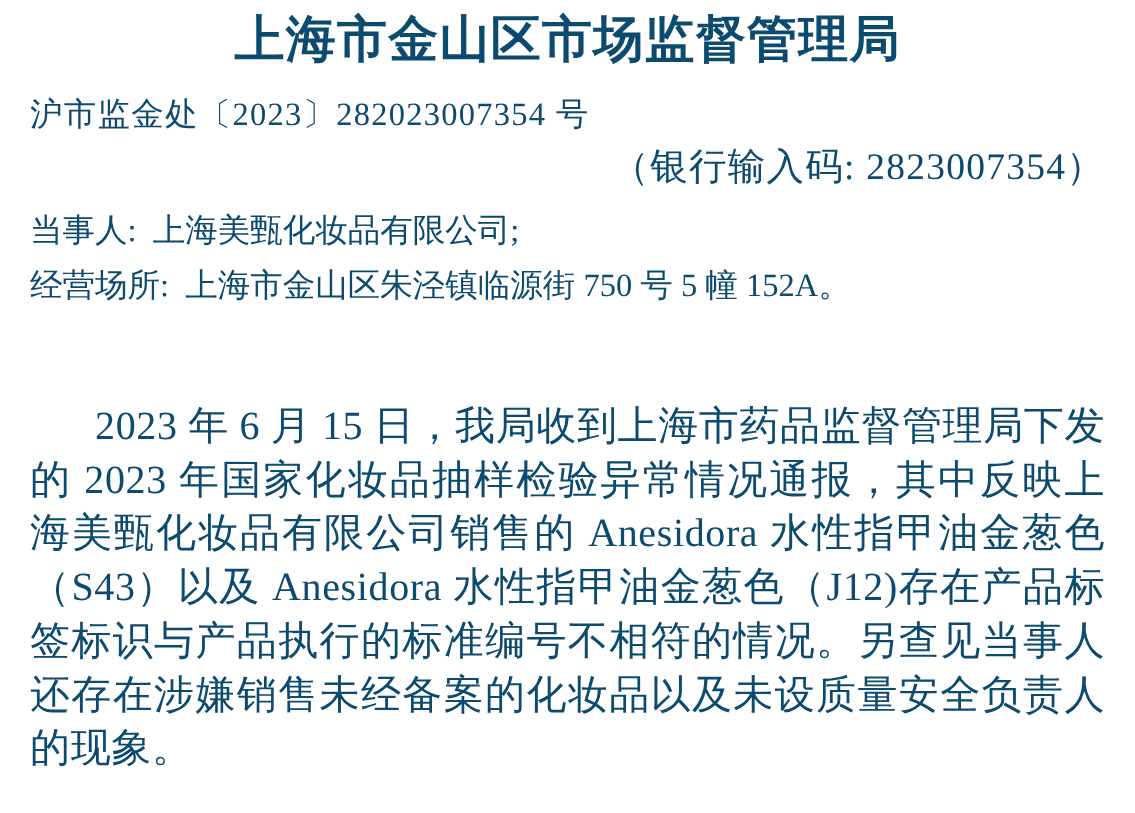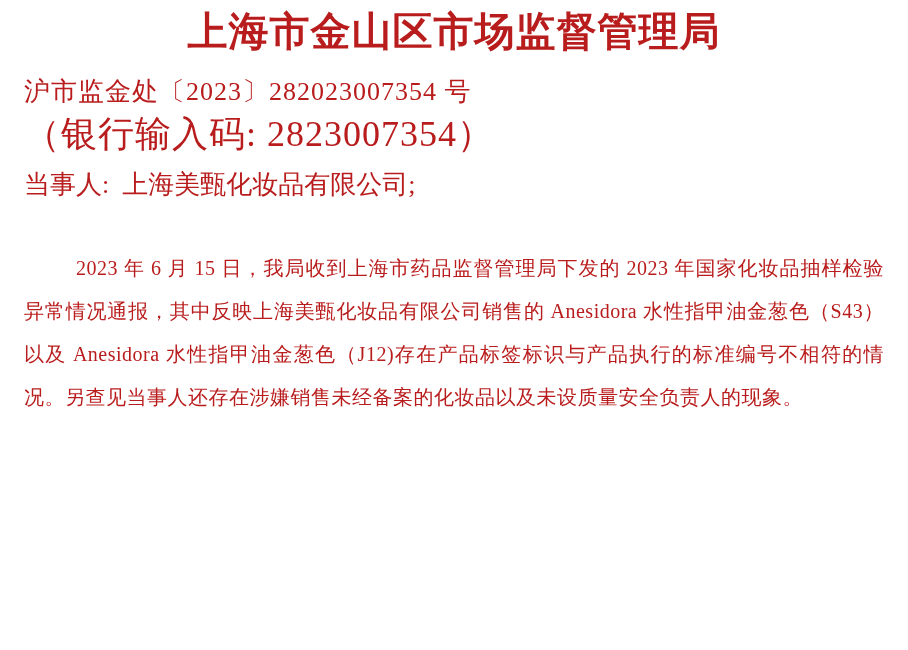--- a/index.html
+++ b/index.html
@@ -2,58 +2,58 @@
 <html><head>
 <meta charset="utf-8">
 <style>
   * { margin: 0; padding: 0; box-sizing: border-box; }
   html, body { background: #ffffff; }
   .page {
     position: relative;
     width: 908px;
     height: 650px;
     background: #ffffff;
-    color: #b91c1c;
+    color: #0c4a6e;
     font-family: "Liberation Serif", "DejaVu Serif", serif;
     padding: 6px 24px 0 24px;
     overflow: hidden;
   }
   .doc-title {
     text-align: center;
     font-size: 40px;
     line-height: 51px;
     font-weight: bold;
     letter-spacing: 1px;
   }
   .doc-number {
     text-align: left;
     font-size: 26px;
     line-height: 38px;
     margin-top: 16px;
     letter-spacing: 1px;
   }
   .bank-code {
-    text-align: left;
-    font-size: 36px;
+    text-align: right;
+    font-size: 30px;
     line-height: 38px;
     margin-top: 4px;
     letter-spacing: 1px;
   }
   .party-info {
     margin-top: 10px;
     font-size: 26px;
   }
   .party-line {
     line-height: 44px;
     white-space: nowrap;
   }
   .party-label { margin-right: 13px; font-family: Liberation Serif, serif; }
   .body-text {
-    margin-top: 40px;
-    font-size: 20px;
+    margin-top: 68px;
+    font-size: 32px;
     line-height: 43px;
     text-align: justify;
     text-indent: 52px;
     letter-spacing: 0.5px;
   }
 </style>
 </head>
 <body>
 
 <div class="page">
@@ -63,17 +63,20 @@
   </div>
 
   <div class="doc-number">沪市监金处〔2023〕282023007354 号</div>
 
   <div class="bank-code">（银行输入码: 2823007354）</div>
 
   <div class="party-info">
     <div class="party-line">
       <span class="party-label">当事人:</span><span>上海美甄化妆品有限公司;</span>
     </div>
+    <div class="party-line">
+      <span class="party-label">经营场所:</span><span>上海市金山区朱泾镇临源街 750 号 5 幢 152A。</span>
+    </div>
   </div>
 
   <div class="body-text">2023 年 6 月 15 日，我局收到上海市药品监督管理局下发的 2023 年国家化妆品抽样检验异常情况通报，其中反映上海美甄化妆品有限公司销售的 Anesidora 水性指甲油金葱色（S43）以及 Anesidora 水性指甲油金葱色（J12)存在产品标签标识与产品执行的标准编号不相符的情况。另查见当事人还存在涉嫌销售未经备案的化妆品以及未设质量安全负责人的现象。</div>
 
 </div>
 
 </body></html>

